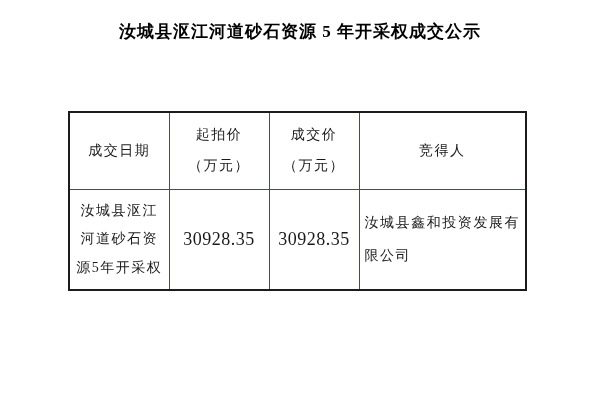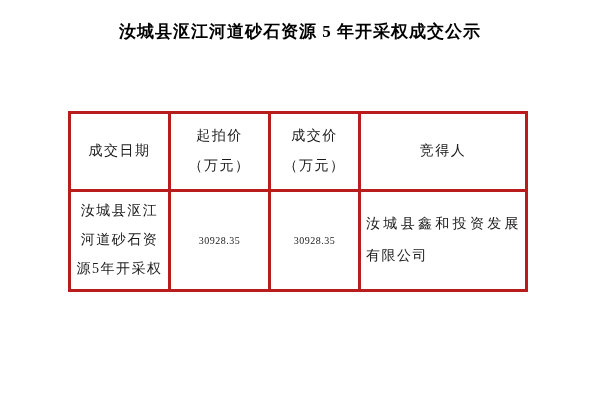--- a/index.html
+++ b/index.html
@@ -25,40 +25,40 @@
   }
   table.results-table {
     border-collapse: collapse;
     table-layout: fixed;
     width: 457px;
     margin: 67px 0 0 68px;
     border: 2px solid #1c1c1c;
   }
   .results-table th,
   .results-table td {
-    border: 3px solid #b91c1c;
+    border: 1px solid #b91c1c;
     font-weight: normal;
     font-size: 14px;
     text-align: center;
     vertical-align: middle;
     letter-spacing: 1.5px;
     padding: 0;
     color: #1a1a1a;
   }
   tr.header-row { height: 78px; }
   tr.data-row   { height: 100px; }
   tr.footer-row { height: 46px; }
   .th-line { display: block; line-height: 2.2; }
   td.subject-cell {
     padding: 0 5px;
     line-height: 2.05;
   }
   td.price-cell {
     letter-spacing: 0.5px;
-    font-size: 10px;
+    font-size: 18px;
   }
   td.winner-cell {
     text-align: justify;
     text-justify: inter-character;
     padding: 0 5px;
     line-height: 2.3;
   }
   td.date-label-cell { line-height: 2; }
   td.date-value-cell { letter-spacing: 1px; }
 </style>

